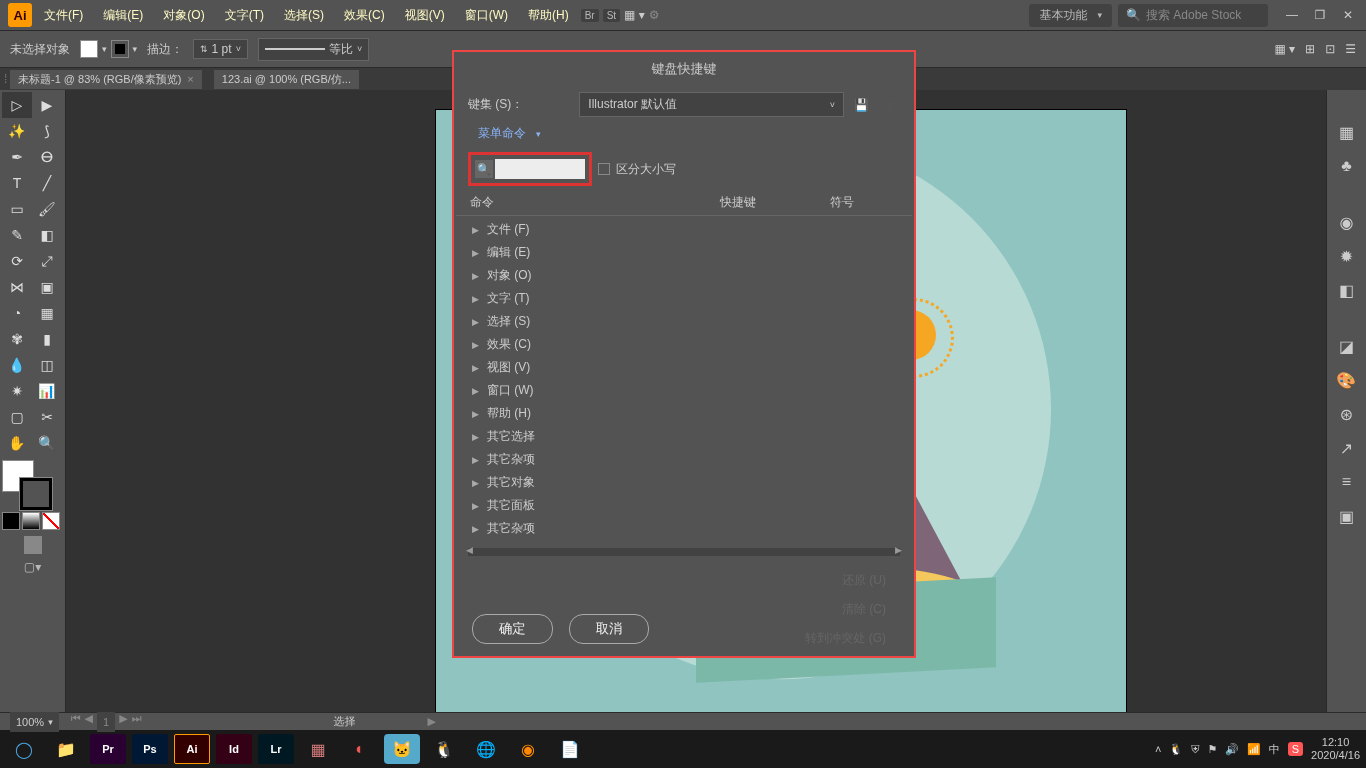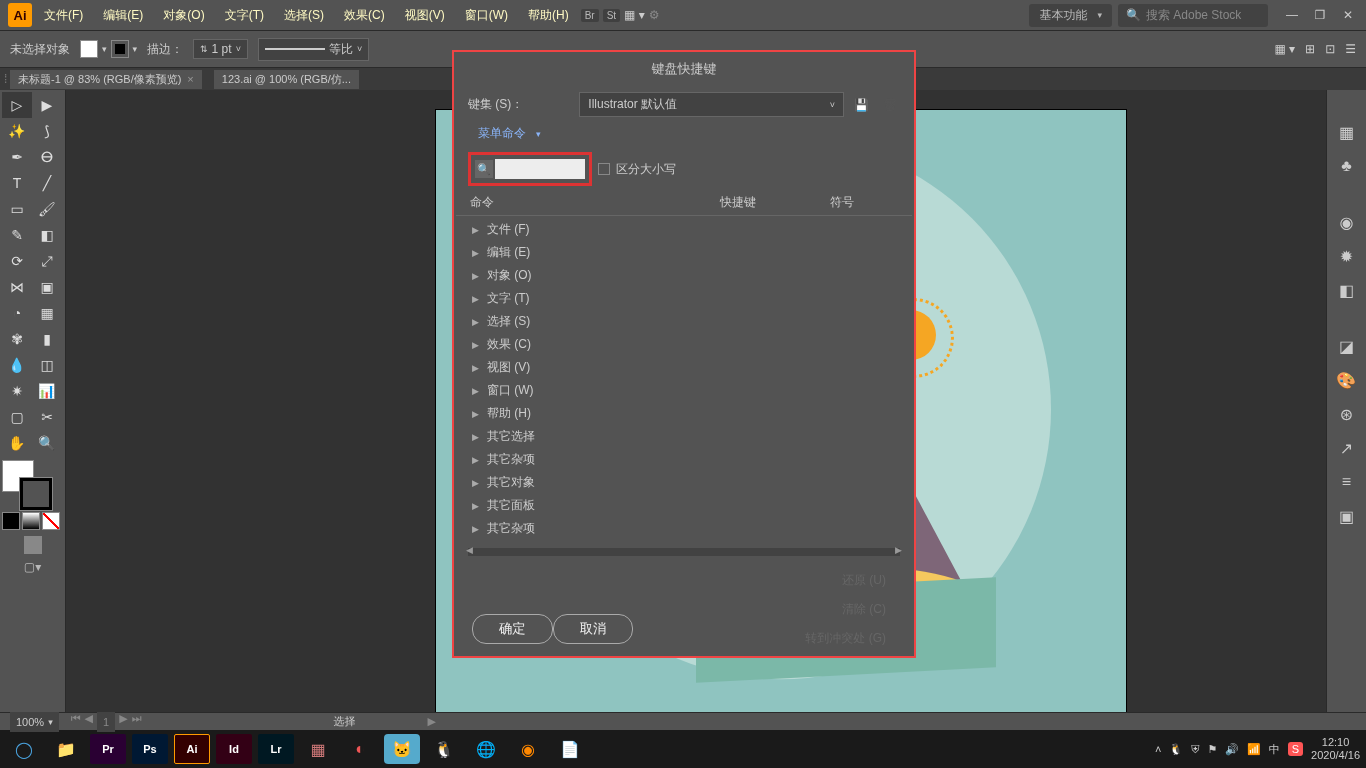--- a/index.html
+++ b/index.html
@@ -80,21 +80,21 @@
 .cmd-list { padding: 2px 14px; }
 .cmd-item { display: flex; align-items: center; gap: 8px; padding: 3px 4px; font-size: 12px; cursor: pointer; }
 .cmd-item .chev { color: #aaa; font-size: 9px; }
 .cmd-scroll { height: 8px; background: #424242; margin: 6px 14px; position: relative; }
 .cmd-scroll::after { content:"◀"; position: absolute; left: -2px; top: -3px; font-size: 9px; color: #999; }
 .cmd-scroll::before { content:"▶"; position: absolute; right: -2px; top: -3px; font-size: 9px; color: #999; }
 .action-btns { display: flex; flex-direction: column; align-items: flex-end; gap: 8px; padding: 8px 18px; }
 .action-btns .abtn { color: #666; padding: 2px 10px; }
 .dlg-footer { position: absolute; bottom: 12px; left: 0; right: 0; display: flex; justify-content: space-between; padding: 0 18px; }
 .dlg-btn { border: 1px solid #aaa; border-radius: 14px; padding: 5px 26px; color: #eee; cursor: pointer; background: transparent; }
-.dlg-footer .right-btns { display: flex; gap: 0; }
+.dlg-footer .right-btns { display: flex; gap: 16px; }
 
 
 .statusbar { height: 18px; background: #535353; display: flex; align-items: center; padding: 0 10px; gap: 12px; font-size: 11px; color: #ccc; border-top: 1px solid #2a2a2a; }
 .zoom-sel { background: #424242; padding: 4px 6px; display: flex; align-items: center; gap: 4px; }
 .nav-btns { display: flex; gap: 4px; }
 .nav-btns span { color: #888; }
 
 
 .taskbar { height: 38px; background: #1a1a1a; display: flex; align-items: center; padding: 0 6px; gap: 6px; }
 .taskbar .tb-icon { width: 36px; height: 30px; display: flex; align-items: center; justify-content: center; font-size: 16px; cursor: pointer; border-radius: 2px; }

